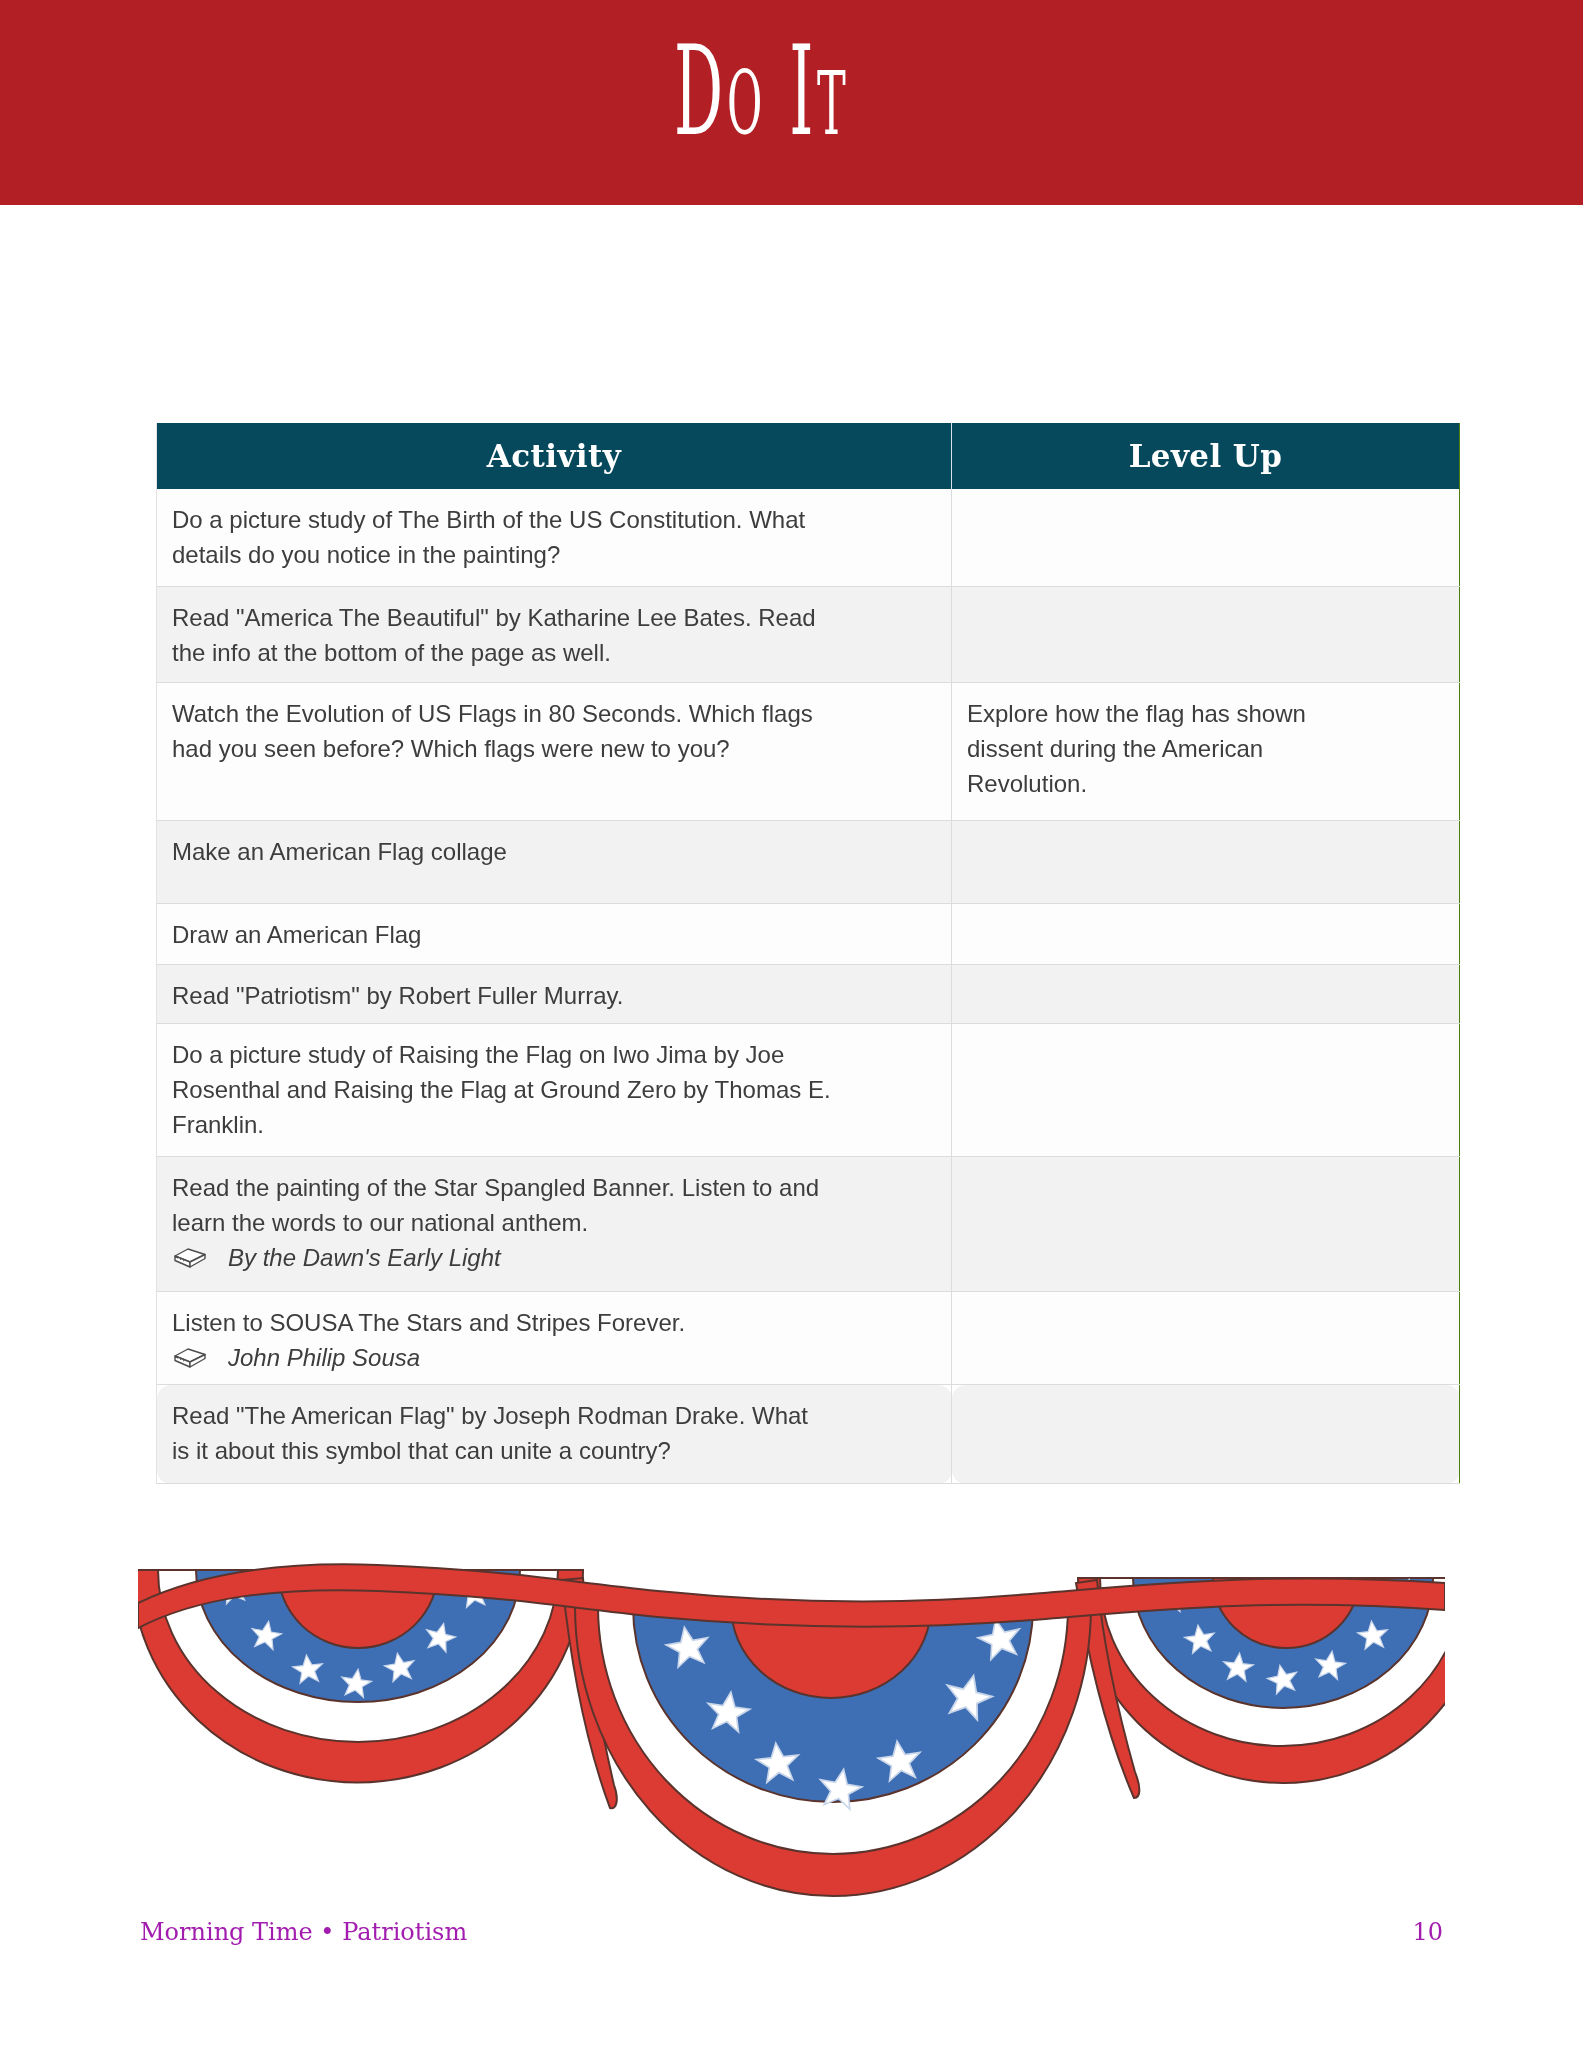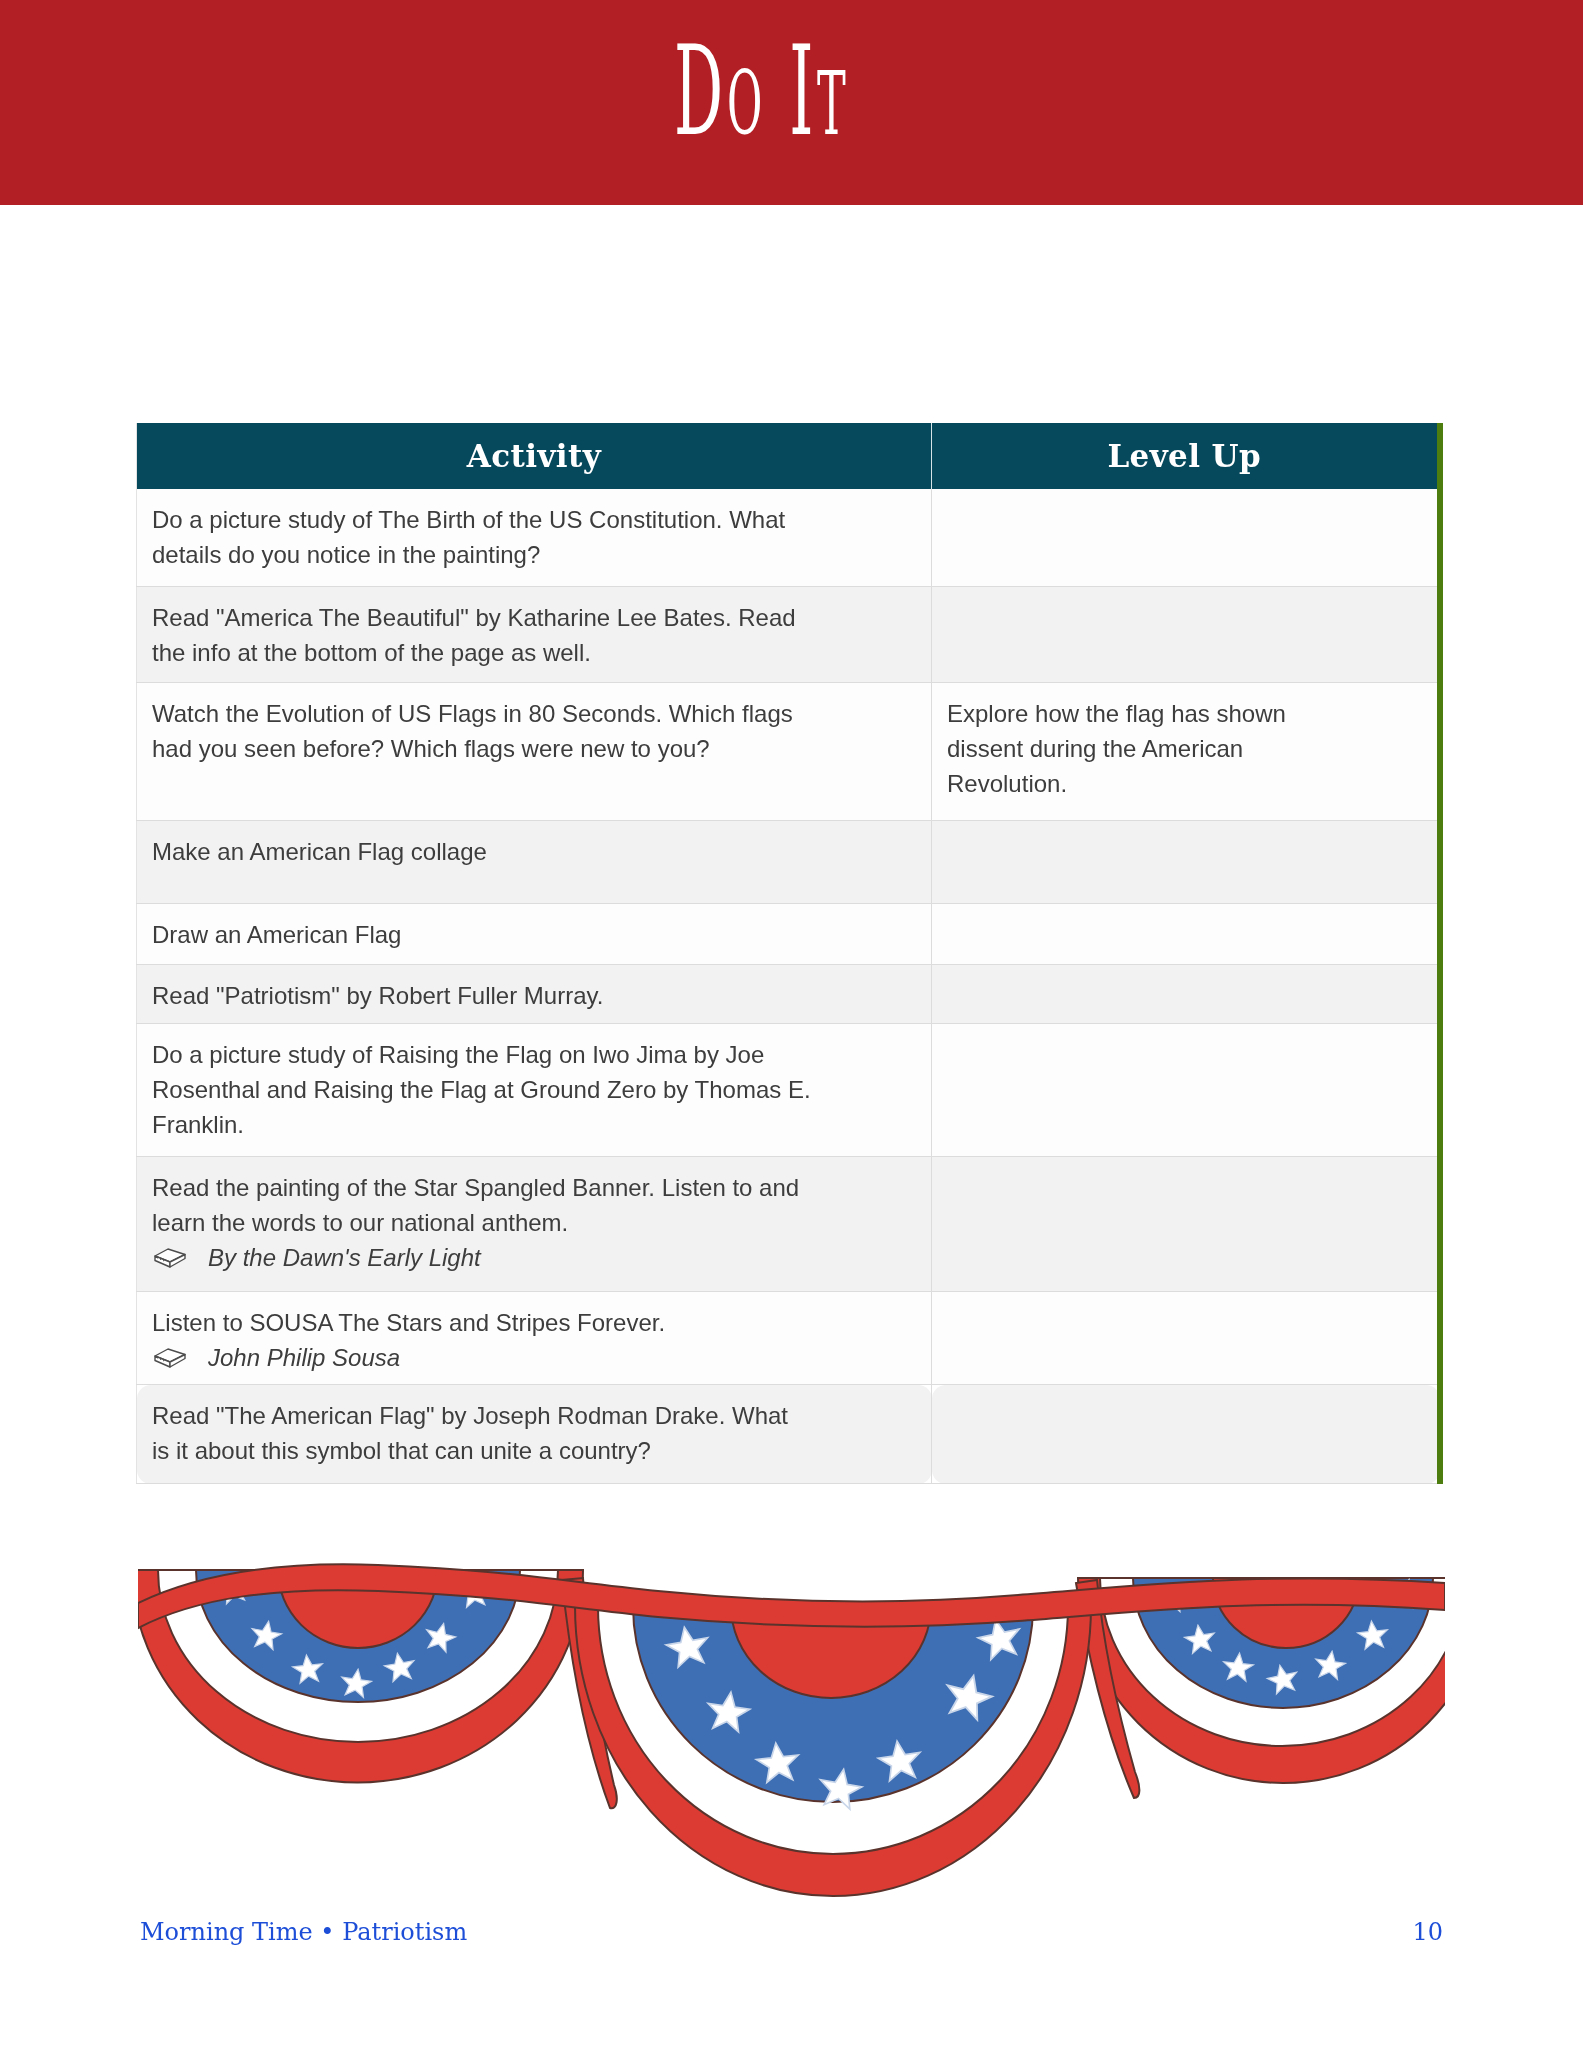--- a/index.html
+++ b/index.html
@@ -16,23 +16,23 @@
   .banner-title{
     position:relative;left:-30px;top:-12px;
     color:#ffffff;font-family:"DejaVu Serif", serif;font-weight:400;
     font-size:118px;font-variant:small-caps;letter-spacing:0.06em;
     transform:scaleX(0.52) scaleY(1.05);transform-origin:center;
     white-space:nowrap;
   }
 
   
   .activity-table{
-    position:absolute;left:136px;top:423px;width:1303px;
+    position:absolute;left:156px;top:423px;width:1303px;
     border-collapse:collapse;table-layout:fixed;
-    border-left:1px solid #e3e3e3;border-right:6px solid #4d7c0f;
+    border-left:1px solid #e3e3e3;border-right:1px solid #4d7c0f;
     font-size:24px;line-height:35px;
   }
   .activity-table col.c-activity{width:795px;}
   .activity-table col.c-levelup{width:508px;}
   .activity-table thead th{
     background:#07495c;color:#ffffff;height:66px;
     font-family:"DejaVu Serif", serif;font-weight:bold;font-size:31px;
     letter-spacing:0.4px;text-align:center;vertical-align:middle;padding:0;
   }
   .activity-table thead th:first-child{border-right:1px solid #d6e4e8;}
@@ -66,21 +66,21 @@
 
   
   .bunting{
     position:absolute;left:138px;top:1548px;width:1307px;height:352px;z-index:5;
   }
 
   
   .footer{
     position:absolute;left:140px;top:1918px;width:1303px;
     display:flex;justify-content:space-between;align-items:flex-start;
-    font-family:"DejaVu Serif", serif;font-size:24px;color:#1d4ed8;
+    font-family:"DejaVu Serif", serif;font-size:24px;color:#a21caf;
   }
 </style>
 </head>
 <body>
 
 <div class="banner">
   <div class="banner-title">Do It</div>
 </div>
 
 <table class="activity-table">

